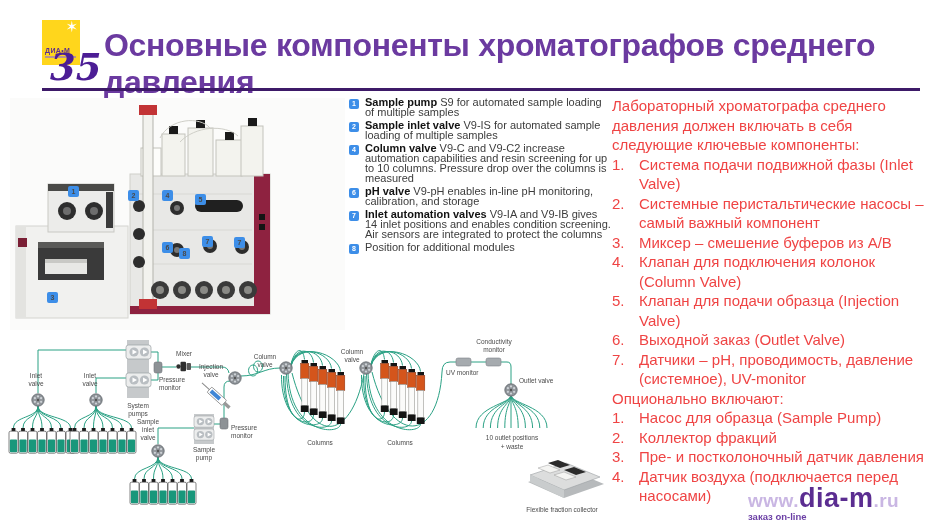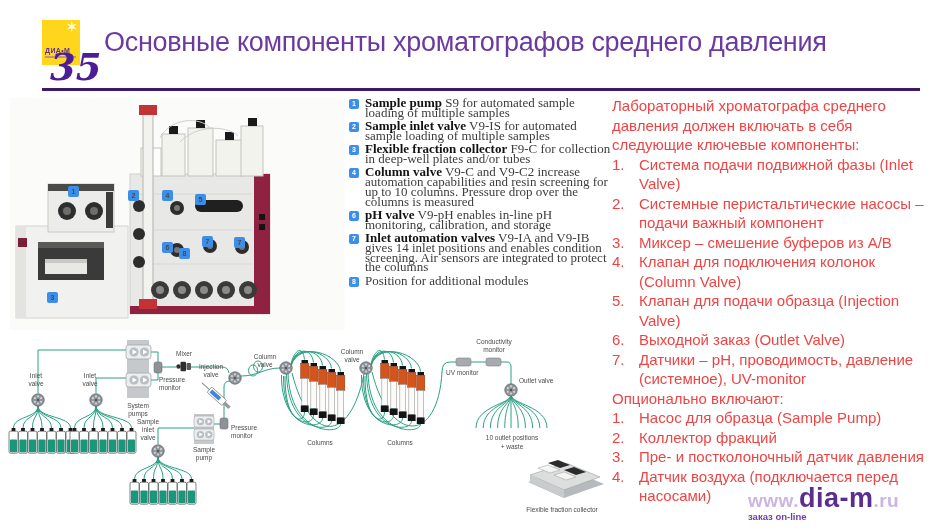--- a/index.html
+++ b/index.html
@@ -6,30 +6,30 @@
   .slide{position:relative;width:932px;height:531px;background:#ffffff;overflow:hidden;
          font-family:"Liberation Sans",sans-serif;}
 
   
   .logo{position:absolute;left:42px;top:20px;width:38px;height:45px;background:#ffd61c;}
   .logo-star{position:absolute;top:-1px;right:2px;color:#ffffff;font-size:15px;line-height:15px;}
   .logo-brand{position:absolute;bottom:11px;left:3px;font-size:7px;font-weight:bold;color:#5b2d91;letter-spacing:.4px;}
   .logo-tagline{position:absolute;bottom:7px;left:3px;width:31px;height:2px;background:#9a77c4;opacity:.7;}
   .logo-num{position:absolute;left:50px;top:48px;font-family:"DejaVu Serif",serif;font-style:italic;
             font-weight:bold;font-size:37px;color:#4c1d95;line-height:38px;}
-  .title{position:absolute;left:104px;top:27px;width:822px;font-size:27px;font-weight:normal;
+  .title{position:absolute;left:104px;top:27px;width:822px;font-size:32px;font-weight:bold;
          color:#6b3aa0;letter-spacing:-0.3px;}
   .rule{position:absolute;left:42px;top:88px;width:878px;height:3px;background:#3d1a68;}
 
   
   .complist{position:absolute;left:349px;top:98px;width:263px;}
   .citem{display:flex;margin-bottom:3.5px;}
   .badge{flex:0 0 10px;height:10px;margin:1px 6px 0 0;background:#3d8ee8;border-radius:2px;
          color:#fff;font-size:7px;font-weight:bold;line-height:10px;text-align:center;}
-  .ctext{font-size:13px;line-height:9.8px;color:#3c3c3c;font-family:Liberation Serif, serif;}
+  .ctext{font-size:11px;line-height:9.8px;color:#3c3c3c;}
   .ctext b{color:#121212;}
 
   
   .rpanel{position:absolute;left:612px;top:96px;width:320px;font-size:15px;line-height:19.5px;color:#ef4444;}
   .rrow{display:flex;}
   .rnum{flex:0 0 27px;}
   .rtext{flex:1;}
 
   
   .wm{position:absolute;left:748px;top:483px;width:162px;}
@@ -178,24 +178,20 @@
   <div class="complist">
     <div class="citem">
         <span class="badge">1</span>
         <span class="ctext"><b>Sample pump</b><span> S9 for automated sample loading of multiple samples</span></span>
       </div>
     <div class="citem">
         <span class="badge">2</span>
         <span class="ctext"><b>Sample inlet valve</b><span> V9-IS for automated sample loading of multiple samples</span></span>
       </div>
     <div class="citem">
-        <span class="badge">3</span>
-        <span class="ctext"><b>Flexible fraction collector</b><span> F9-C for collection in deep-well plates and/or tubes</span></span>
-      </div>
-    <div class="citem">
         <span class="badge">4</span>
         <span class="ctext"><b>Column valve</b><span> V9-C and V9-C2 increase automation capabilities and resin screening for up to 10 columns. Pressure drop over the columns is measured</span></span>
       </div>
     <div class="citem">
         <span class="badge">6</span>
         <span class="ctext"><b>pH valve</b><span> V9-pH enables in-line pH monitoring, calibration, and storage</span></span>
       </div>
     <div class="citem">
         <span class="badge">7</span>
         <span class="ctext"><b>Inlet automation valves</b><span> V9-IA and V9-IB gives 14 inlet positions and enables condition screening. Air sensors are integrated to protect the columns</span></span>
@@ -207,21 +203,21 @@
   </div>
 
   <div class="rpanel">
     <div>Лабораторный хроматографа среднего давления должен включать в себя следующие ключевые компоненты:</div>
     <div class="rrow">
         <span class="rnum">1.</span>
         <span class="rtext">Система подачи подвижной фазы (Inlet Valve)</span>
       </div>
     <div class="rrow">
         <span class="rnum">2.</span>
-        <span class="rtext">Системные перистальтические насосы – подачи важный компонент</span>
+        <span class="rtext">Системные перистальтические насосы – самый важный компонент</span>
       </div>
     <div class="rrow">
         <span class="rnum">3.</span>
         <span class="rtext">Миксер – смешение буферов из A/B</span>
       </div>
     <div class="rrow">
         <span class="rnum">4.</span>
         <span class="rtext">Клапан для подключения колонок (Column Valve)</span>
       </div>
     <div class="rrow">

